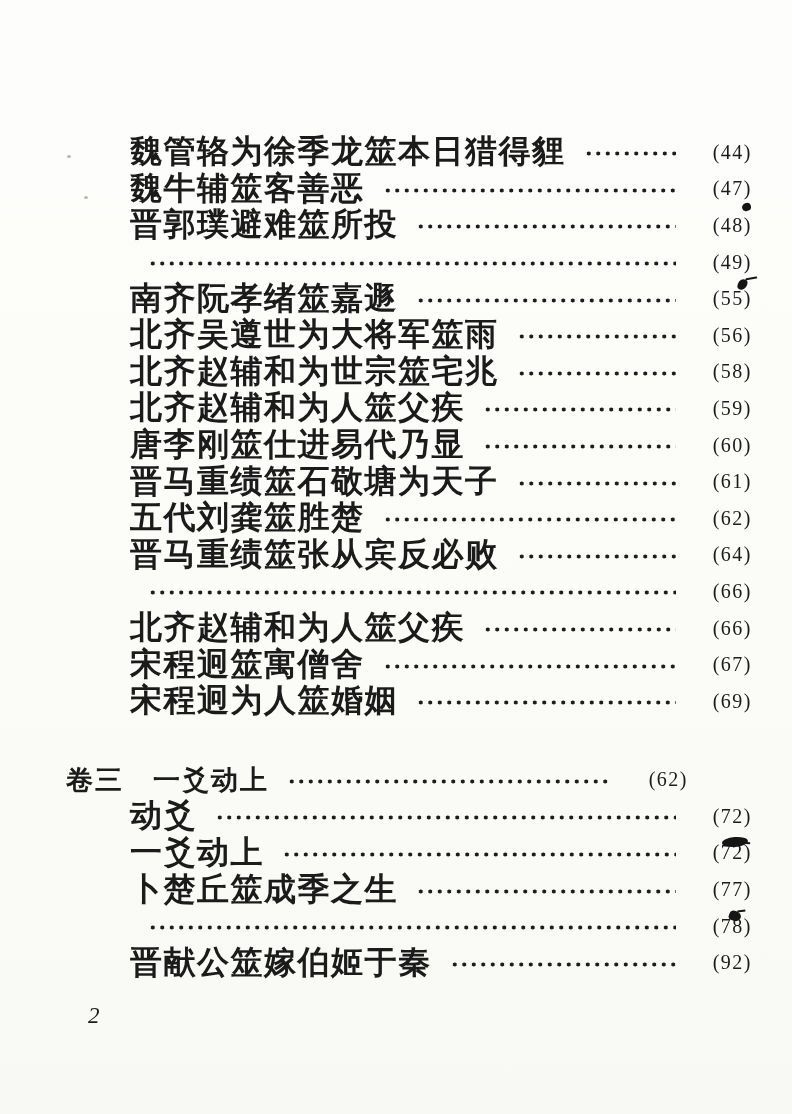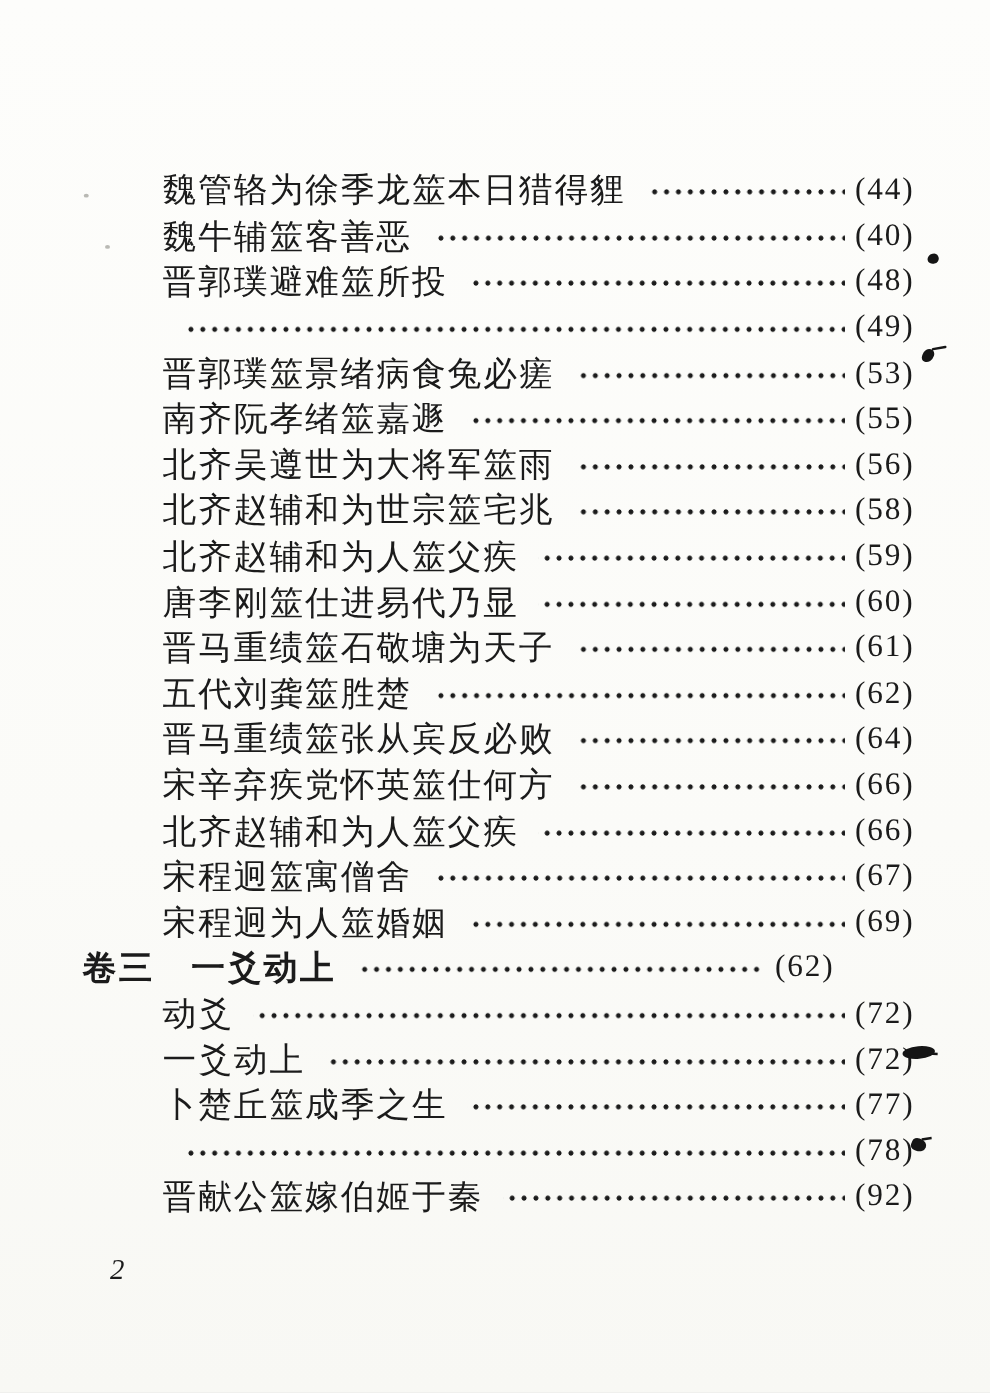--- a/index.html
+++ b/index.html
@@ -14,40 +14,40 @@
     background:linear-gradient(180deg,#fdfdfb 0%, var(--paper) 60%, #f8f8f4 100%);
     color:var(--ink);
   }
   .toc {
     position:absolute; left:66px; top:134px; width:622px;
   }
   .toc-row {
     display:flex; align-items:center; height:36.6px; width:100%;
   }
   .toc-row .title {
-    white-space:nowrap; font-size:27px; letter-spacing:1.5px;
-    font-weight:400;
+    white-space:nowrap; font-size:32px; letter-spacing:1.5px;
+    font-weight:700;
   }
   .toc-row.entry { padding-left:64px; }
-  .toc-row.chapter { padding-left:0; }
+  .toc-row.chapter { padding-left:0;margin-top:42px; }
   .toc-row.chapter .title {
     font-family:"DejaVu Sans","Liberation Sans",sans-serif;
     font-weight:700; letter-spacing:2px; font-size:27px;
   }
   .leader {
     flex:1 1 auto; min-width:24px; height:9px;
     margin:3px 8px 0 16px;
     background-image:radial-gradient(circle, var(--ink) 1.7px, transparent 2.3px);
     background-size:9.5px 9px;
     background-repeat:repeat-x;
     background-position:2px center;
   }
   .pagenum {
-    flex:0 0 auto; width:68px; text-align:left;
-    font-size:25px; letter-spacing:1.5px; white-space:nowrap;
+    flex:0 0 auto; width:68px; text-align:right;
+    font-size:20px; letter-spacing:1.5px; white-space:nowrap;
   }
   .footer-pagenum {
     position:absolute; left:88px; top:1003px;
     font-size:23px; font-style:italic; letter-spacing:1px;
   }
   
   .speck { position:absolute; background:#151515; }
   .speck-1 { left:742px; top:203px; width:9px; height:8px; border-radius:55% 45% 50% 50%; transform:rotate(-12deg); }
   .speck-2 { left:738px; top:279px; width:9px; height:11px; border-radius:60% 40% 65% 35%; transform:rotate(18deg); }
   .speck-2::after { content:""; position:absolute; left:5px; top:-4px; width:12px; height:2px; background:#151515; transform:rotate(-28deg); border-radius:2px; }
@@ -66,35 +66,30 @@
 
   <div class="toc" id="toc-list">
       <div class="toc-row entry">
       <span class="title">魏管辂为徐季龙筮本日猎得貍</span>
       <span class="leader"></span>
       <span class="pagenum">(44)</span>
     </div>
       <div class="toc-row entry">
       <span class="title">魏牛辅筮客善恶</span>
       <span class="leader"></span>
-      <span class="pagenum">(40)</span>
+      <span class="pagenum">(47)</span>
     </div>
       <div class="toc-row entry">
       <span class="title">晋郭璞避难筮所投</span>
       <span class="leader"></span>
       <span class="pagenum">(48)</span>
     </div>
       <div class="toc-row entry">
       <span class="leader"></span>
       <span class="pagenum">(49)</span>
-    </div>
-      <div class="toc-row entry">
-      <span class="title">晋郭璞筮景绪病食兔必瘥</span>
-      <span class="leader"></span>
-      <span class="pagenum">(53)</span>
     </div>
       <div class="toc-row entry">
       <span class="title">南齐阮孝绪筮嘉遯</span>
       <span class="leader"></span>
       <span class="pagenum">(55)</span>
     </div>
       <div class="toc-row entry">
       <span class="title">北齐吴遵世为大将军筮雨</span>
       <span class="leader"></span>
       <span class="pagenum">(56)</span>
@@ -123,21 +118,20 @@
       <span class="title">五代刘龚筮胜楚</span>
       <span class="leader"></span>
       <span class="pagenum">(62)</span>
     </div>
       <div class="toc-row entry">
       <span class="title">晋马重绩筮张从宾反必败</span>
       <span class="leader"></span>
       <span class="pagenum">(64)</span>
     </div>
       <div class="toc-row entry">
-      <span class="title">宋辛弃疾党怀英筮仕何方</span>
       <span class="leader"></span>
       <span class="pagenum">(66)</span>
     </div>
       <div class="toc-row entry">
       <span class="title">北齐赵辅和为人筮父疾</span>
       <span class="leader"></span>
       <span class="pagenum">(66)</span>
     </div>
       <div class="toc-row entry">
       <span class="title">宋程迥筮寓僧舍</span>

